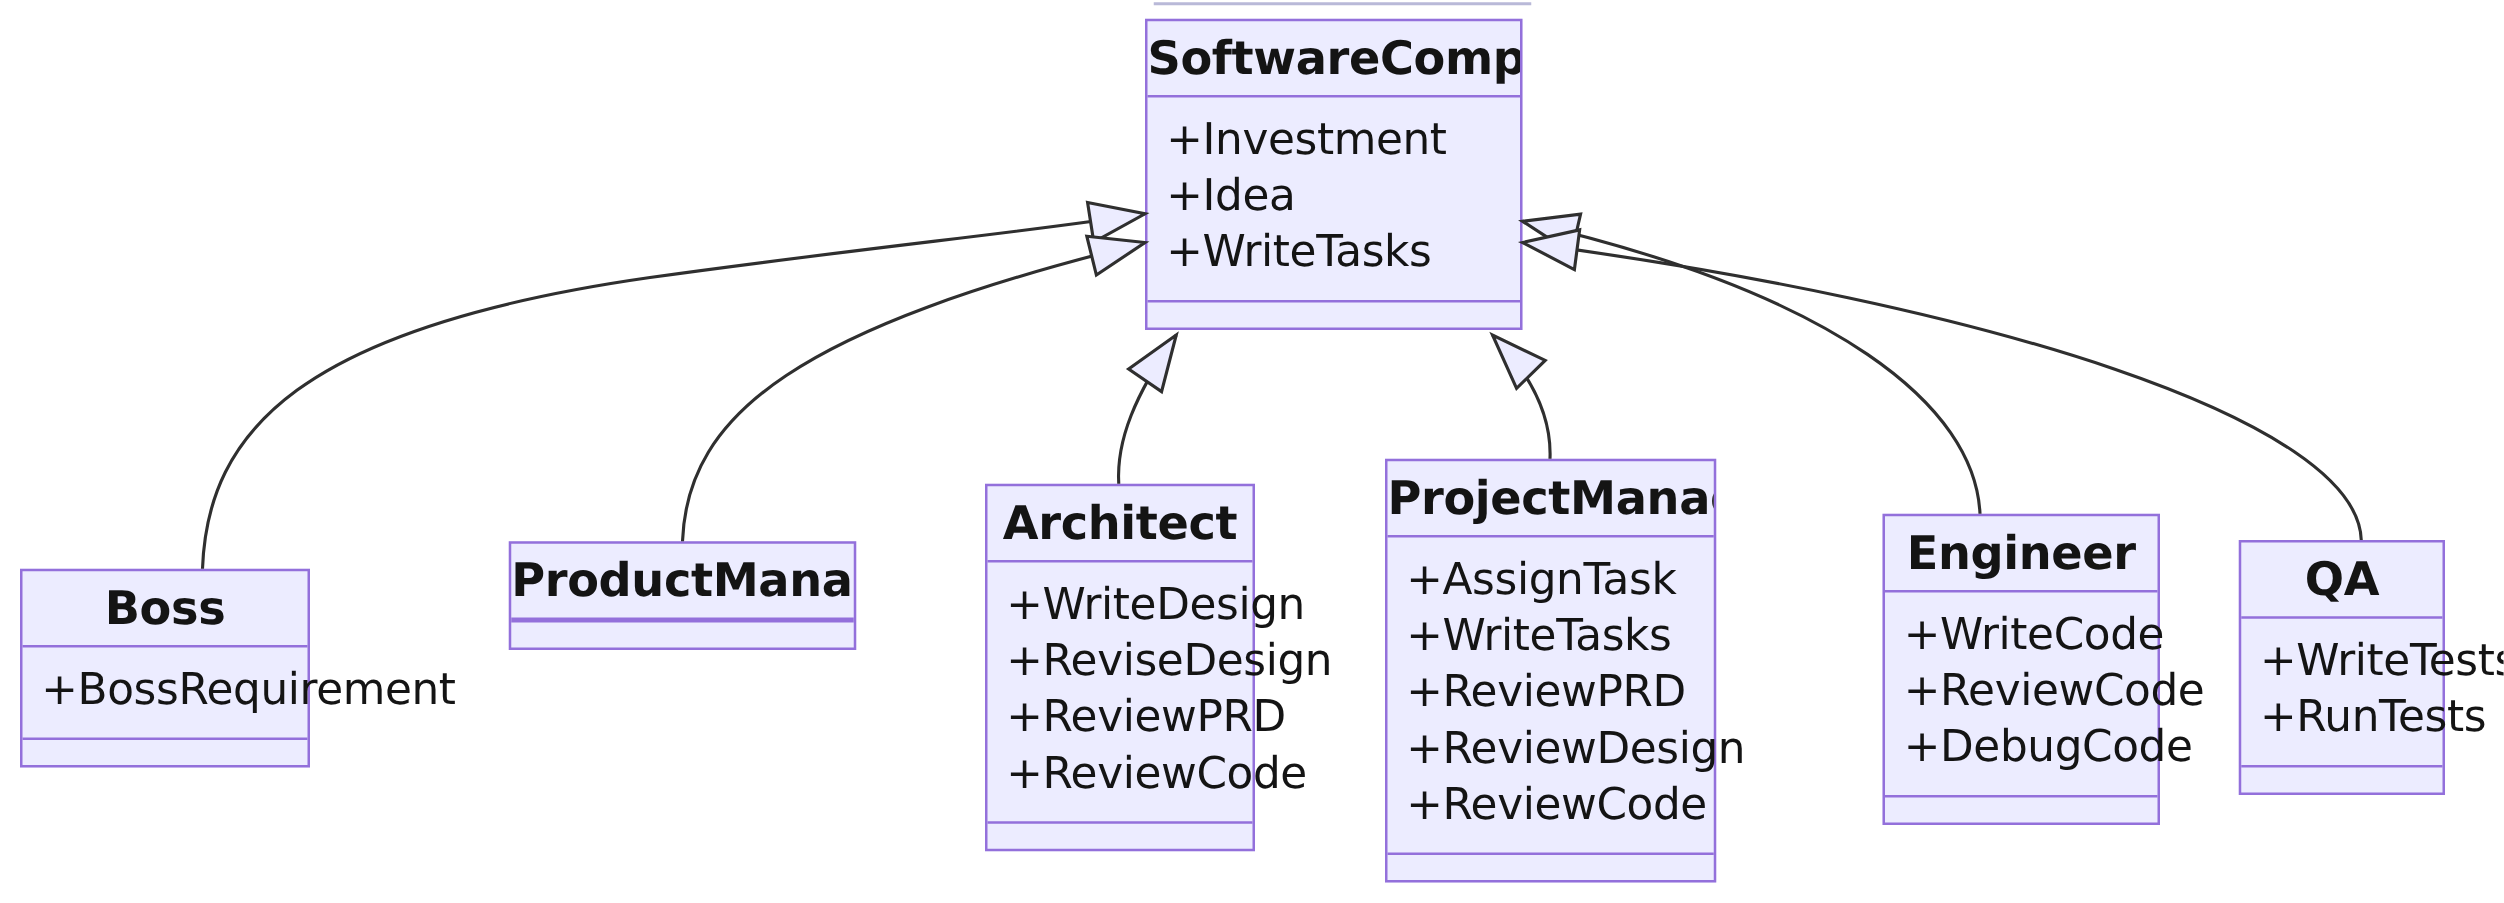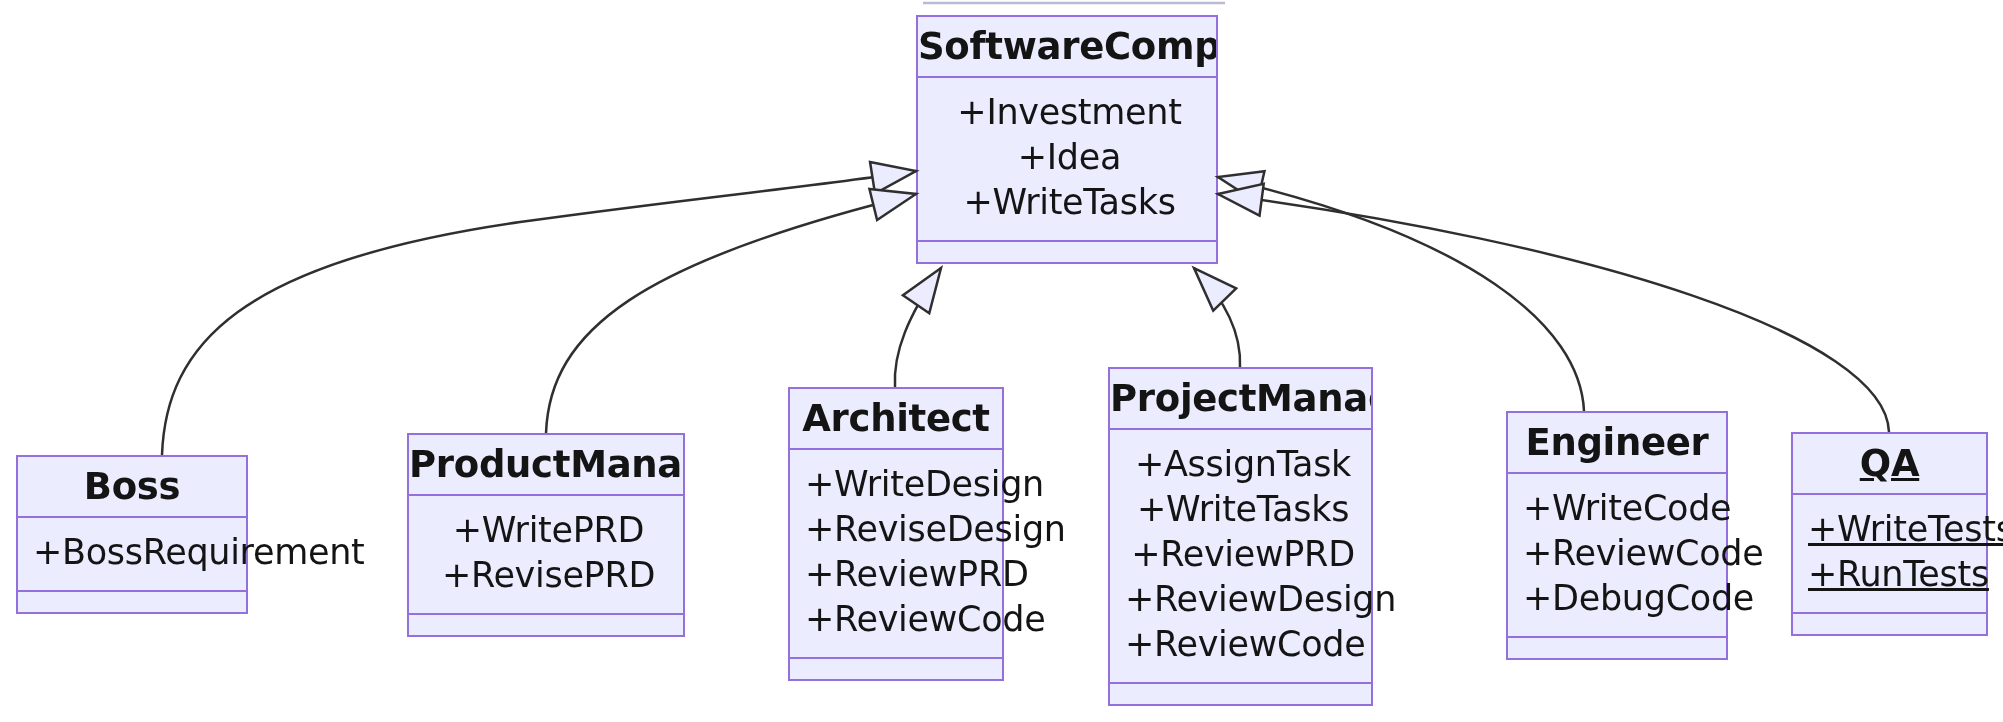--- a/index.html
+++ b/index.html
@@ -26,21 +26,20 @@
     font-size:37px;
     letter-spacing:-0.3px;
     border-bottom:2px solid #9370DB;
     white-space:nowrap;
     overflow:hidden;
   }
   .uml-members{
     padding:12px 10px 15px 15px;
     font-size:35px;
     letter-spacing:-0.3px;
-    text-align:center;
   }
   .uml-member{
     line-height:45px;
     white-space:nowrap;
   }
   .uml-methods-empty{
     height:20px;
     border-top:2px solid #9370DB;
   }
   #edges{
@@ -92,24 +91,20 @@
   <div class="uml-class" style="left:16px;top:455px;width:232px;">
     <div class="uml-title">Boss</div>
     <div class="uml-members">
       <div class="uml-member">+BossRequirement</div>
     </div>
     <div class="uml-methods-empty"></div>
   </div>
 
   <div class="uml-class" style="left:407px;top:433px;width:278px;">
     <div class="uml-title">ProductManager</div>
-    <div class="uml-members">
-      <div class="uml-member">+WritePRD</div>
-      <div class="uml-member">+RevisePRD</div>
-    </div>
     <div class="uml-methods-empty"></div>
   </div>
 
   <div class="uml-class" style="left:788px;top:387px;width:216px;">
     <div class="uml-title">Architect</div>
     <div class="uml-members">
       <div class="uml-member">+WriteDesign</div>
       <div class="uml-member">+ReviseDesign</div>
       <div class="uml-member">+ReviewPRD</div>
       <div class="uml-member">+ReviewCode</div>
@@ -132,21 +127,21 @@
   <div class="uml-class" style="left:1473px;top:411px;width:222px;margin-left:33px;">
     <div class="uml-title">Engineer</div>
     <div class="uml-members">
       <div class="uml-member">+WriteCode</div>
       <div class="uml-member">+ReviewCode</div>
       <div class="uml-member">+DebugCode</div>
     </div>
     <div class="uml-methods-empty"></div>
   </div>
 
-  <div class="uml-class" style="left:1791px;top:432px;width:197px;text-decoration:underline;">
+  <div class="uml-class" style="left:1791px;top:432px;width:165px;">
     <div class="uml-title">QA</div>
     <div class="uml-members">
       <div class="uml-member">+WriteTests</div>
       <div class="uml-member">+RunTests</div>
     </div>
     <div class="uml-methods-empty"></div>
   </div>
 
 </div>
 

